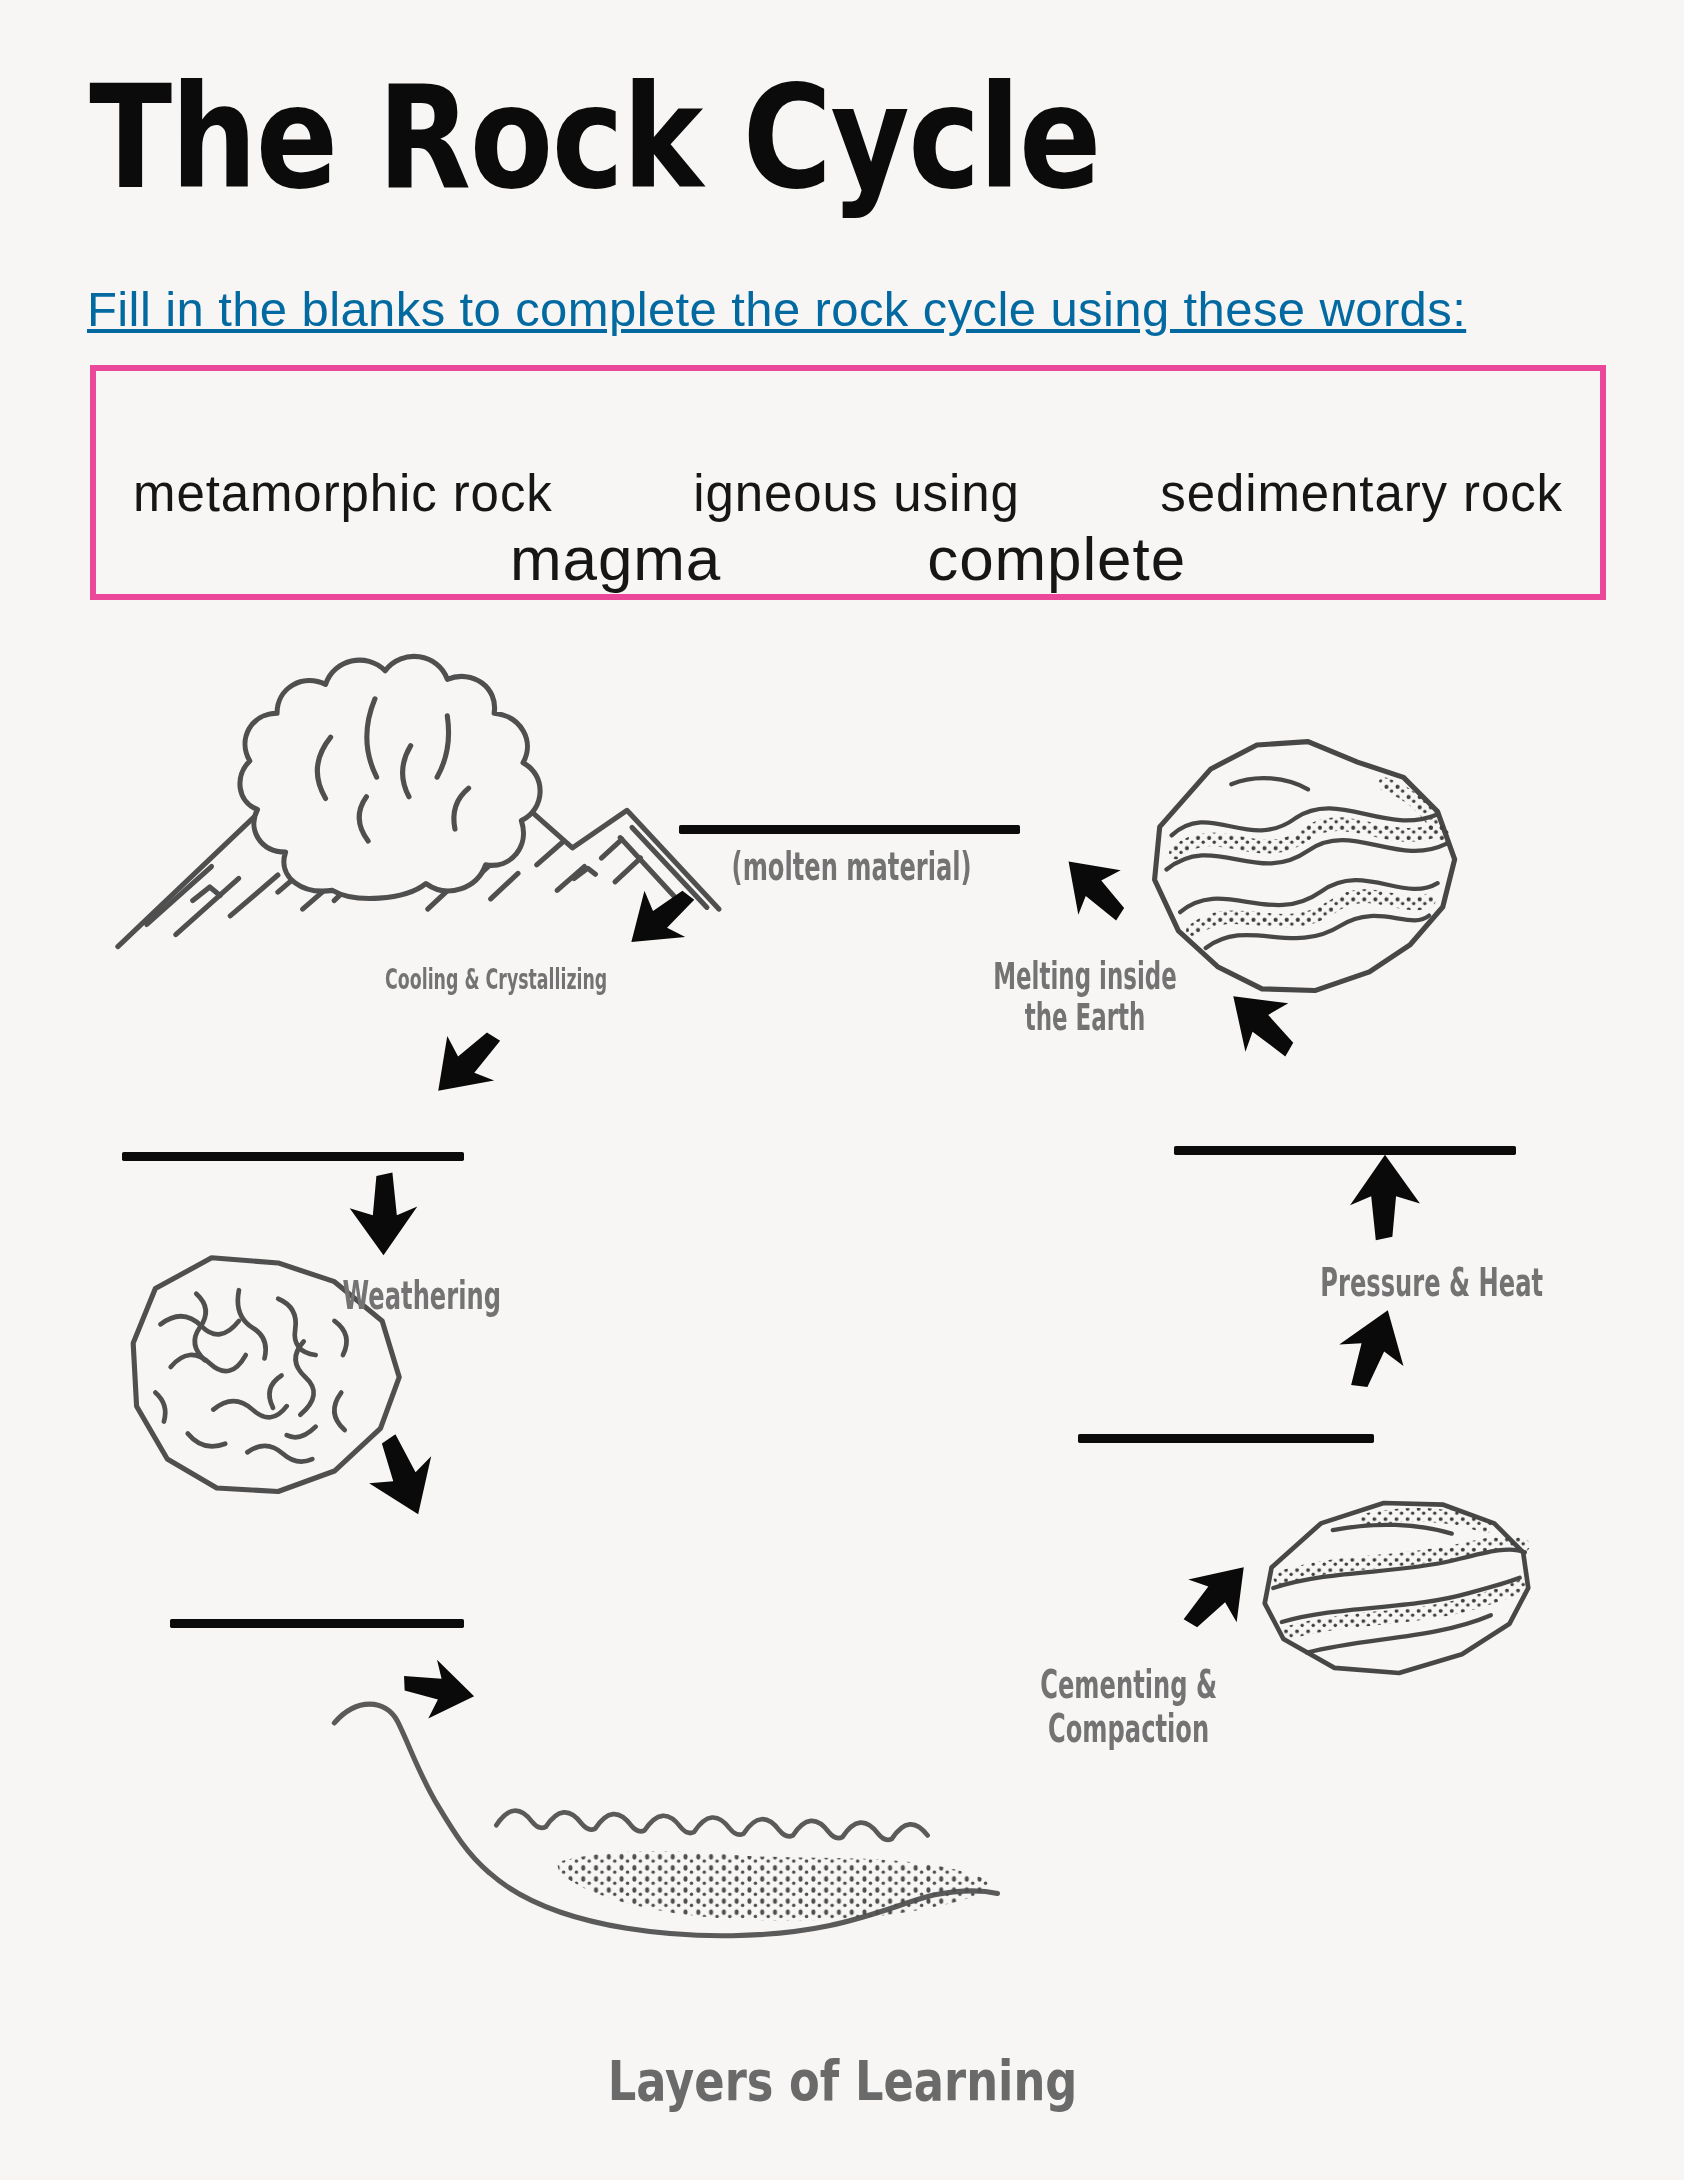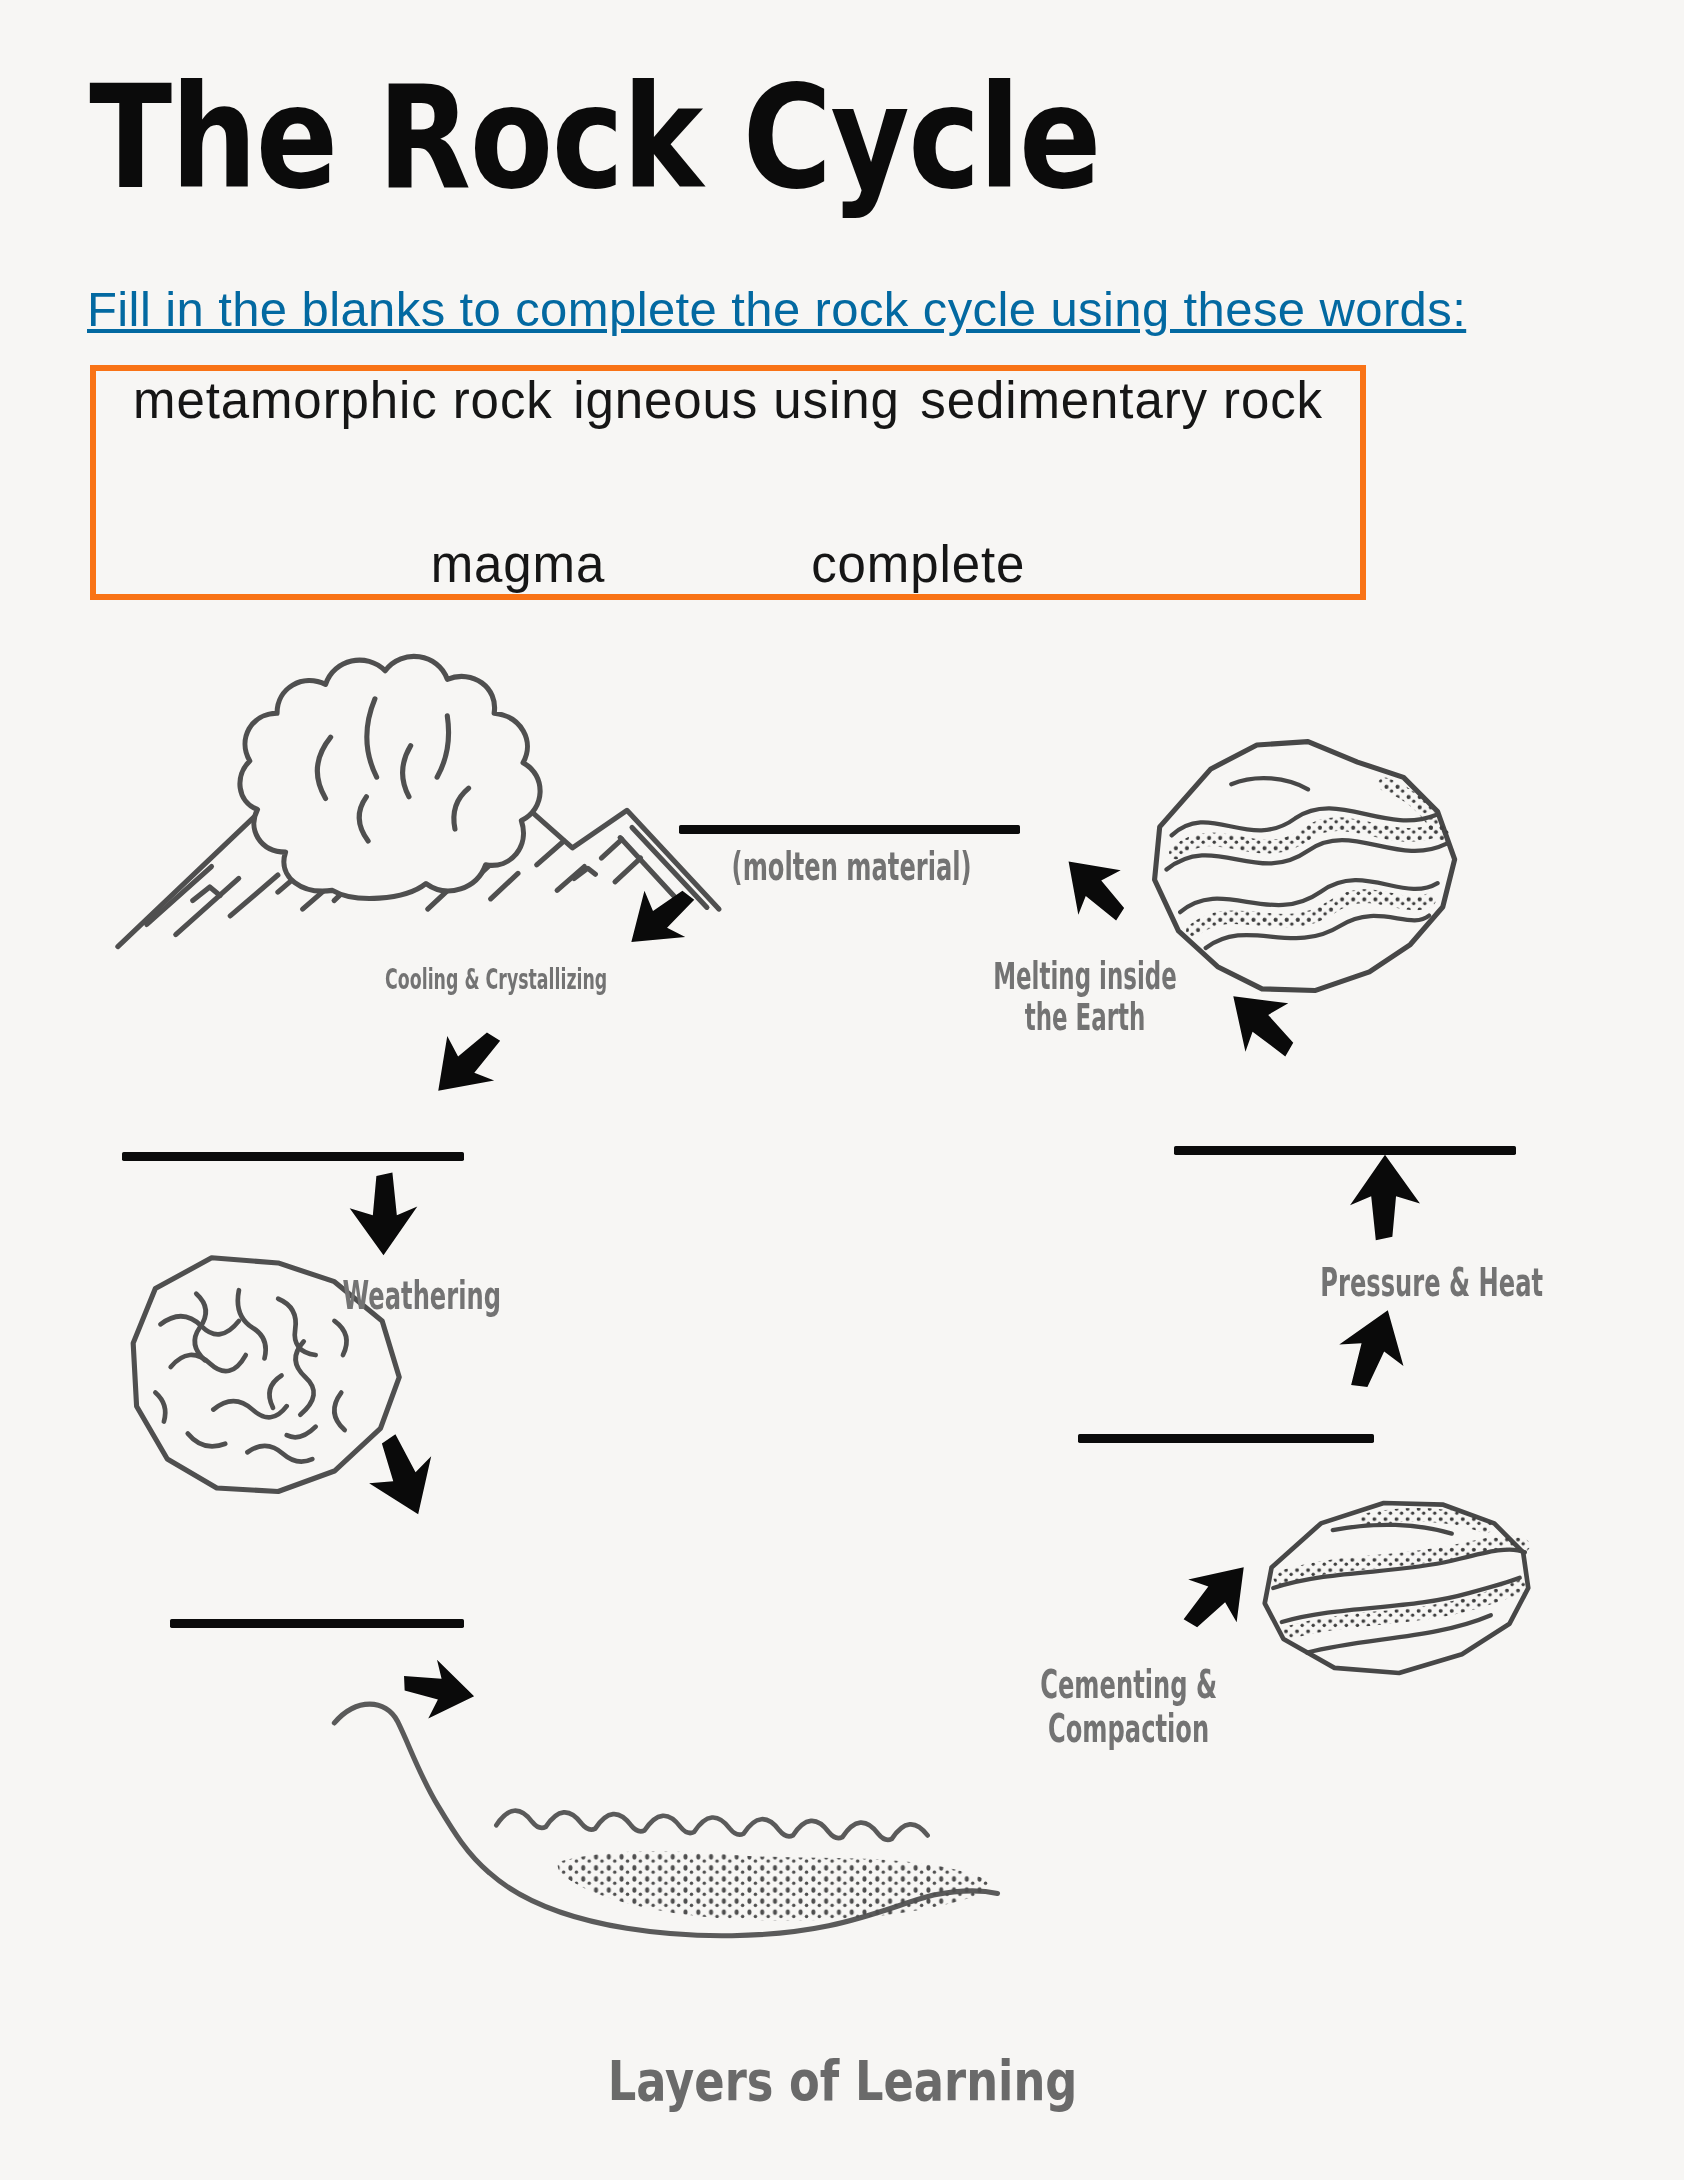--- a/index.html
+++ b/index.html
@@ -32,32 +32,32 @@
   }
   .instruction {
     position: absolute; top: 281px; left: 87px; width: 1533px;
     font-size: 49px; letter-spacing: 0.4px; color: #0369a1;
     white-space: nowrap;
     text-decoration: underline;
   }
   
   .word-bank {
     position: absolute; top: 365px; left: 90px;
-    width: 1276px; height: 235px;
-    border: 6px solid #f97316;
-    display: flex; flex-direction: column; justify-content: space-between;
+    width: 1516px; height: 235px;
+    border: 6px solid #ec4899;
+    display: flex; flex-direction: column; justify-content: flex-end;
     background: transparent;
   }
   .wb-row1 {
     display: flex; justify-content: space-between;
     padding: 0 37px; font-size: 51px; letter-spacing: 0.9px;
   }
   .wb-row2 {
     display: flex; justify-content: center; gap: 206px;
-    font-size: 51px; letter-spacing: 0.9px;
+    font-size: 62px; letter-spacing: 0.9px;
   }
   
   .blank-line {
     position: absolute; height: 9.4px; background: #0b0b0b; border-radius: 1.7px;
   }
   .dlabel {
     position: absolute; text-align: center;
     font-family: "DejaVu Sans", sans-serif; font-weight: bold;
     color: #737373; line-height: 1.12; white-space: nowrap;
   }

